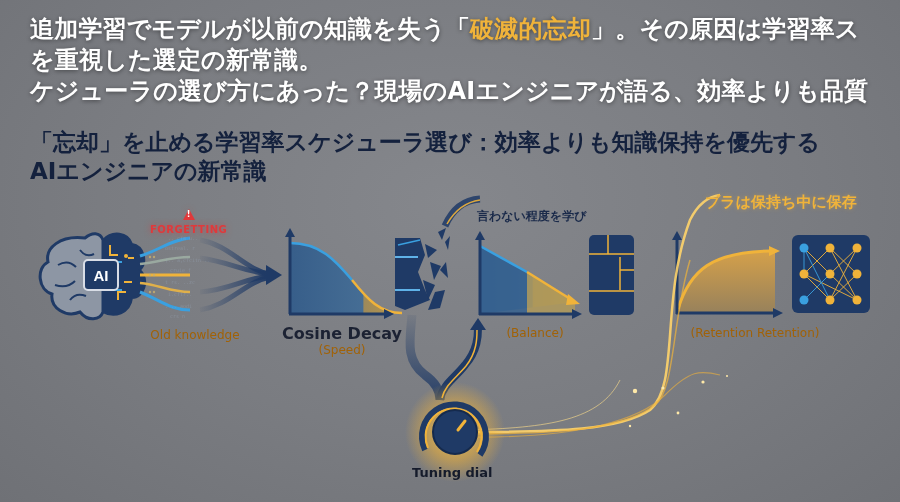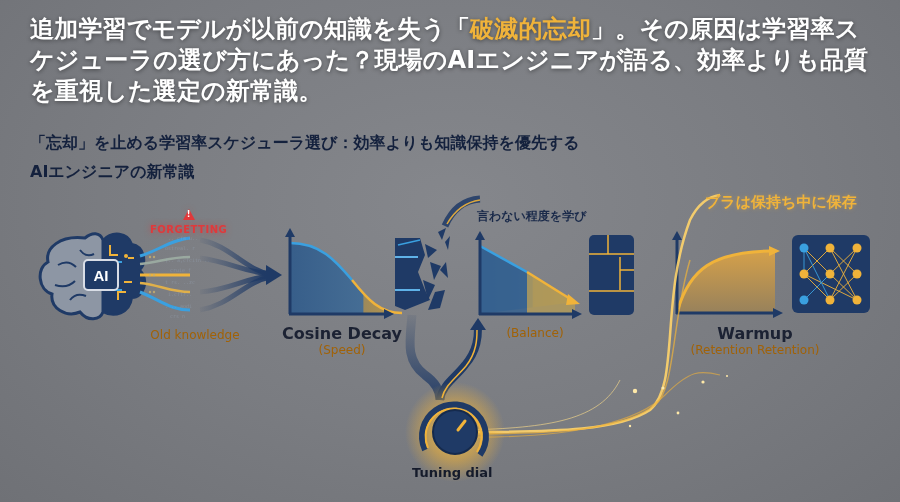--- a/index.html
+++ b/index.html
@@ -11,21 +11,21 @@
   .abs { position: absolute; }
   .headline {
     left: 30px; top: 14px; width: 840px;
     color: #ffffff; font-size: 24px; font-weight: bold; line-height: 31px;
     letter-spacing: 0.2px;
     text-shadow: 0 1px 4px rgba(0,0,0,0.45);
   }
   .headline .hl { color: #f0b33a; text-align: center; }
   .subtitle {
     left: 30px; top: 128px; width: 840px;
-    color: #14213d; font-size: 16px; font-weight: bold; line-height: 29px;
+    color: #14213d; font-size: 23px; font-weight: bold; line-height: 29px;
   }
   .warn {
     left: 150px; top: 209px; color: #e0393b; font-size: 10px; font-weight: bold;
     letter-spacing: 0.5px; display: flex; align-items: center; gap: 4px;
     text-shadow: 0 0 6px rgba(224,57,59,0.6);
     flex-direction: column;
   }
   .warn .tri {
     width: 0; height: 0; border-left: 6px solid transparent; border-right: 6px solid transparent;
     border-bottom: 11px solid #e0393b; position: relative;
@@ -38,22 +38,22 @@
   .note-gold { left: 705px; top: 193px; color: #f0b33a; font-size: 15px; font-weight: bold;
     text-shadow: 0 0 4px rgba(240,179,58,0.4); }
   .dial-label { left: 412px; top: 465px; color: #151b2b; font-size: 13px; font-weight: bold; }
   svg { position: absolute; left: 0; top: 0; }
 </style>
 </head>
 <body>
 
 <div class="abs headline">
   <div><span>追加学習でモデルが以前の知識を失う「</span><span class="hl">破滅的忘却</span><span>」。その原因は学習率ス</span></div>
+  <div>を重視した選定の新常識。</div>
   <div>ケジューラの選び方にあった？現場のAIエンジニアが語る、効率よりも品質</div>
-  <div>を重視した選定の新常識。</div>
 </div>
 
 <div class="abs subtitle">
   <div>「忘却」を止める学習率スケジューラ選び：効率よりも知識保持を優先する</div>
   <div>AIエンジニアの新常識</div>
 </div>
 
 <svg width="900" height="502" viewBox="0 0 900 502">
   <defs>
     <linearGradient id="fadeNavy" x1="0" x2="1">
@@ -264,20 +264,19 @@
   <div class="s">Old knowledge</div>
 </div>
 <div class="abs cap" style="left:282px; top:325px; width:120px;">
   <div class="t">Cosine Decay</div>
   <div class="s">(Speed)</div>
 </div>
 <div class="abs cap" style="left:470px; top:325px; width:130px;">
   <div class="s">(Balance)</div>
 </div>
 <div class="abs cap" style="left:675px; top:325px; width:160px;">
-  <div class="t">Warmup</div>
   <div class="s">(Retention Retention)</div>
 </div>
 
 <div class="abs note-blue">言わない程度を学び</div>
 <div class="abs note-gold">ブラは保持ち中に保存</div>
 
 <div class="abs dial-label">Tuning dial</div>
 
 </body></html>

